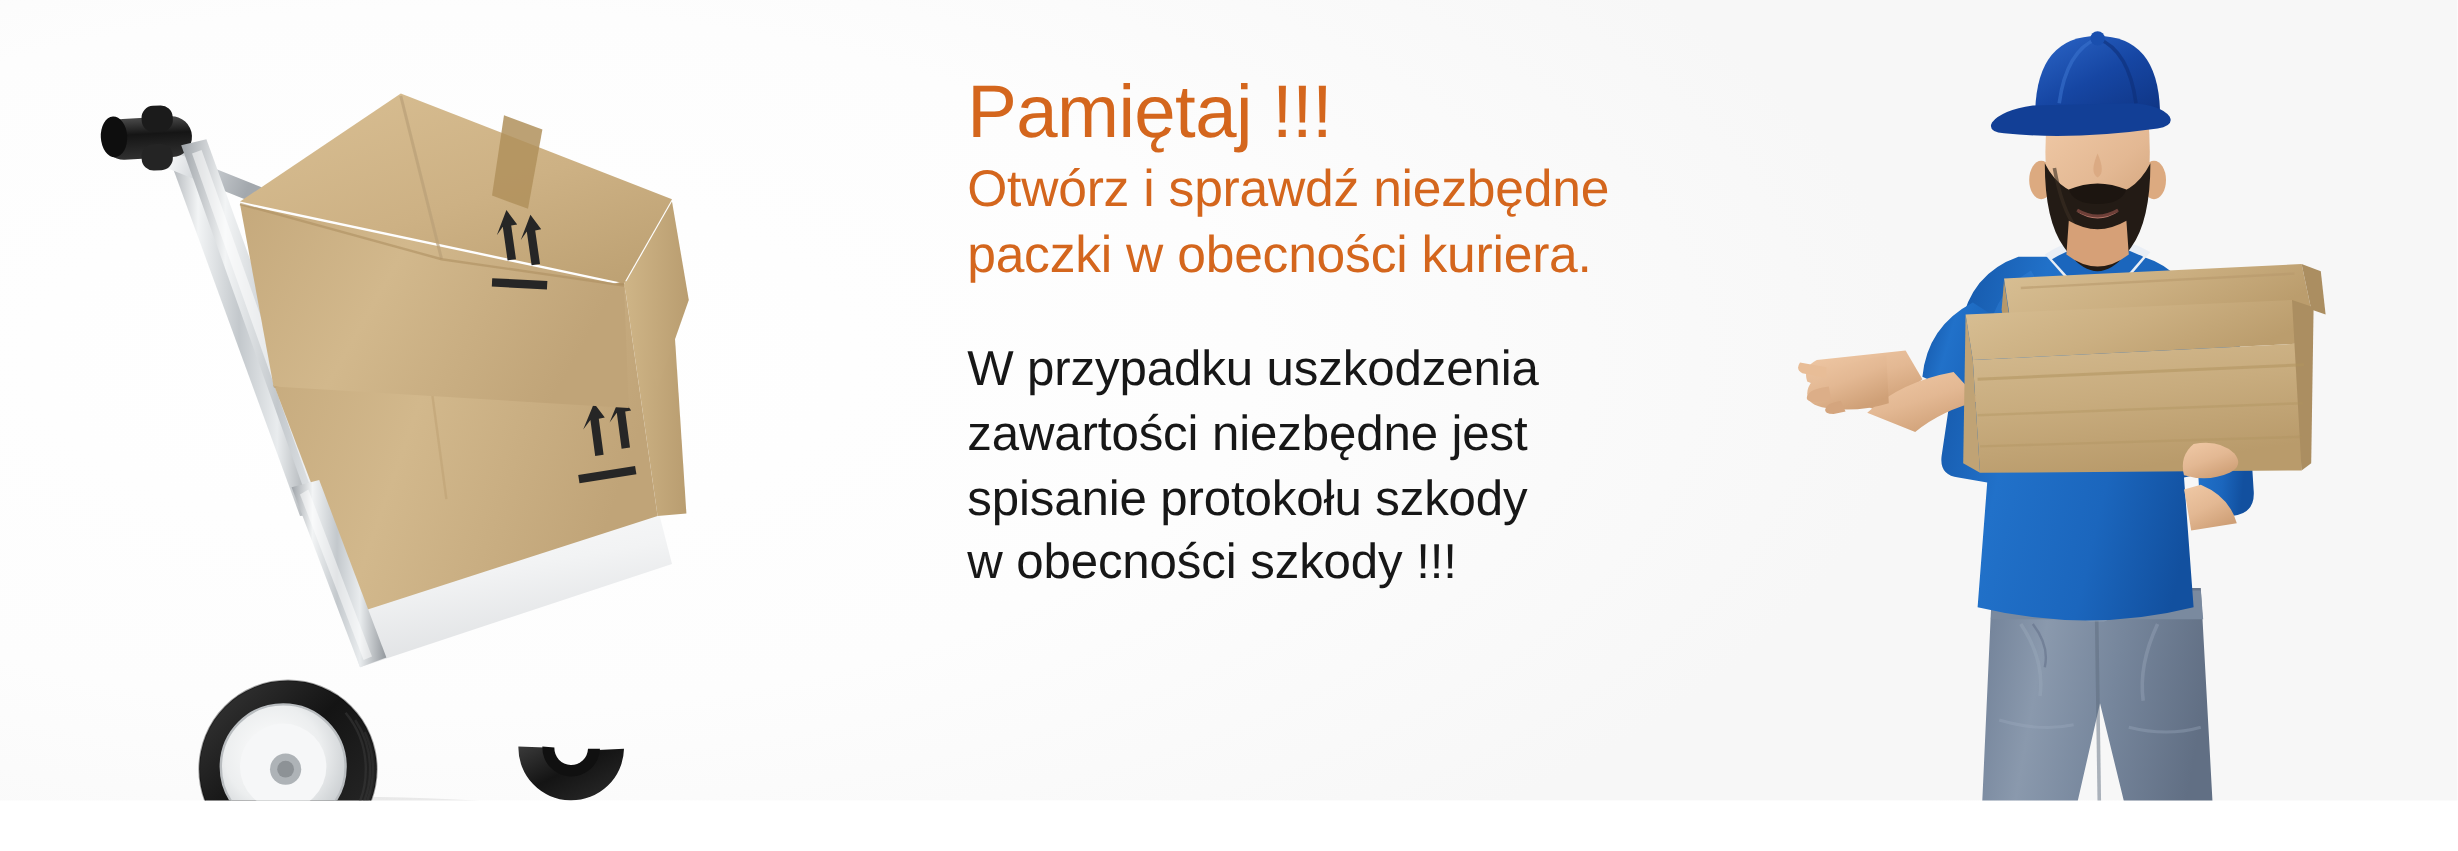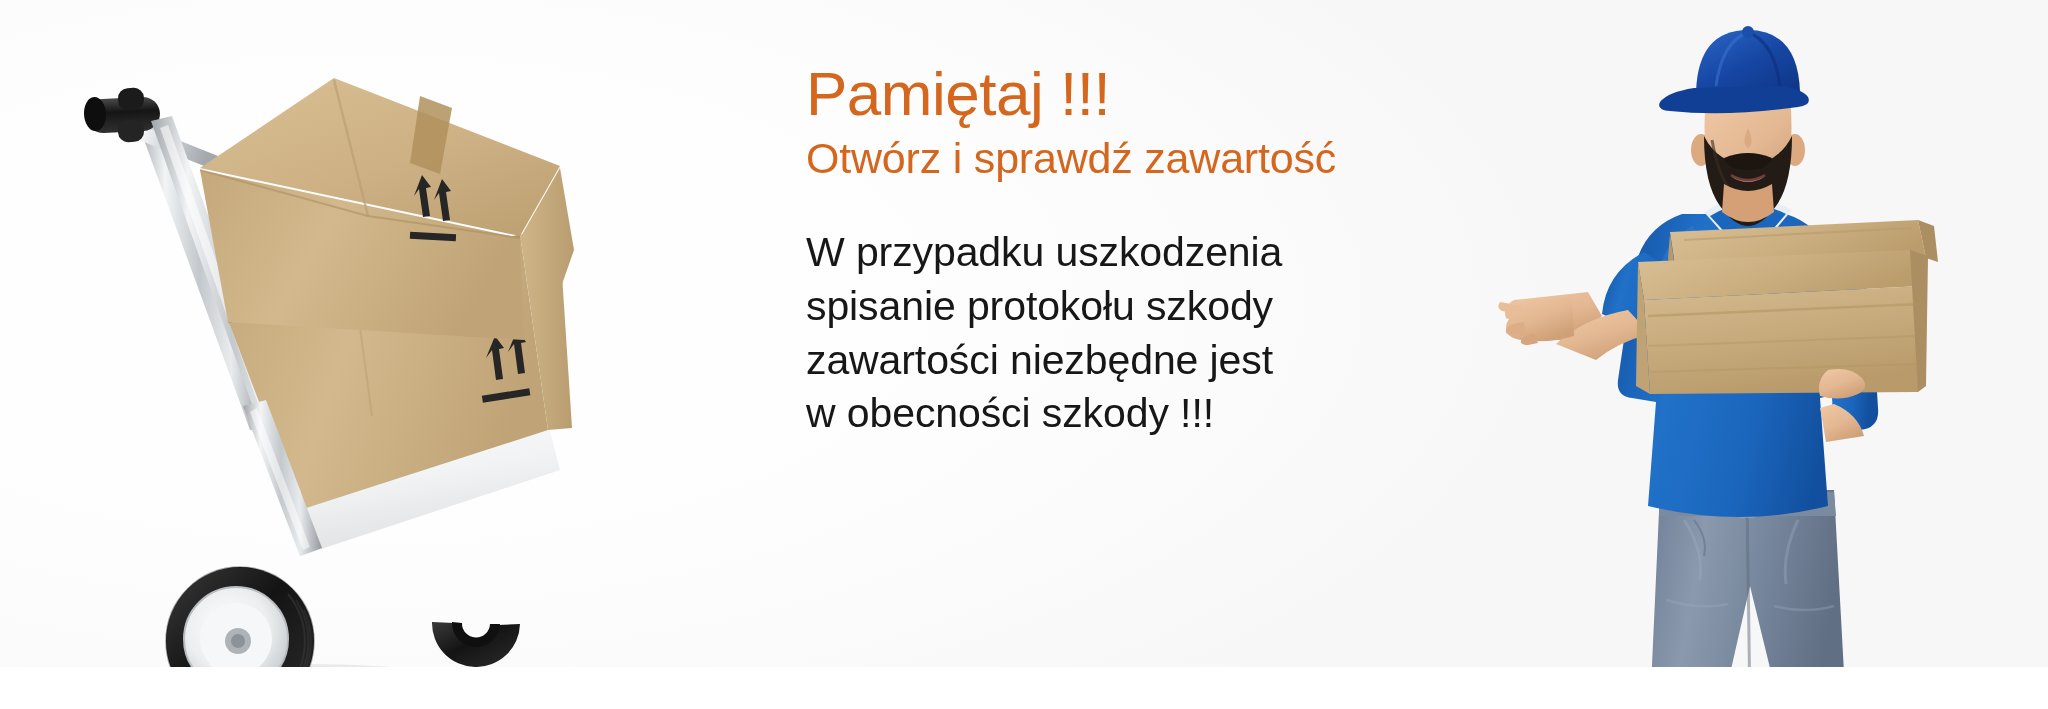--- a/index.html
+++ b/index.html
@@ -161,25 +161,26 @@
       <g>
         <path d="M430 616 a46 46 0 0 0 92 0 a46 46 0 0 0 -92 0 Z" fill="none"></path>
         <path d="M432 622 a44 44 0 0 0 88 2 l-22 1 a22 22 0 0 1 -44 -2 Z" fill="url(#tire)"></path>
         <path d="M452 622 a24 24 0 0 0 48 2 l-10 0 a14 14 0 0 1 -28 -1 Z" fill="#101010"></path>
       </g>
     </svg>
   </div>
 
   <div id="textblock">
     <div class="hl">Pamiętaj !!!</div>
-    <div class="sub">Otwórz i sprawdź zawartość</div>
+    <div class="sub">Otwórz i sprawdź niezbędne</div>
+    <div class="sub">paczki w obecności kuriera.</div>
     <div class="body-lines">
       <div class="bl">W przypadku uszkodzenia</div>
+      <div class="bl">zawartości niezbędne jest</div>
       <div class="bl">spisanie protokołu szkody</div>
-      <div class="bl">zawartości niezbędne jest</div>
       <div class="bl">w obecności szkody !!!</div>
     </div>
   </div>
 
   <div id="courier">
     <svg viewBox="0 0 550 709" xmlns="http://www.w3.org/2000/svg">
       <defs>
         <linearGradient id="poloG" x1="0" y1="0" x2="1" y2="0.3">
           <stop offset="0%" stop-color="#1352a2"></stop>
           <stop offset="35%" stop-color="#2171c9"></stop>

